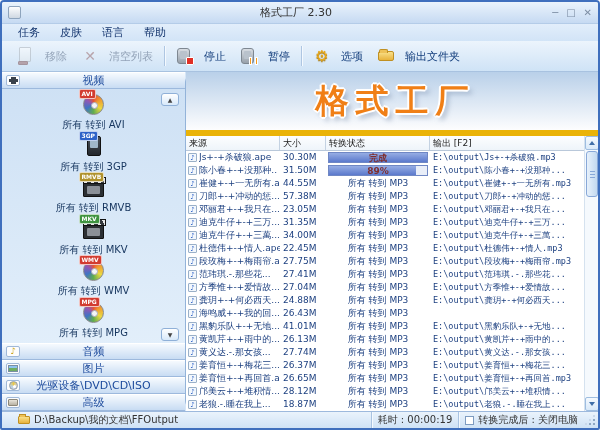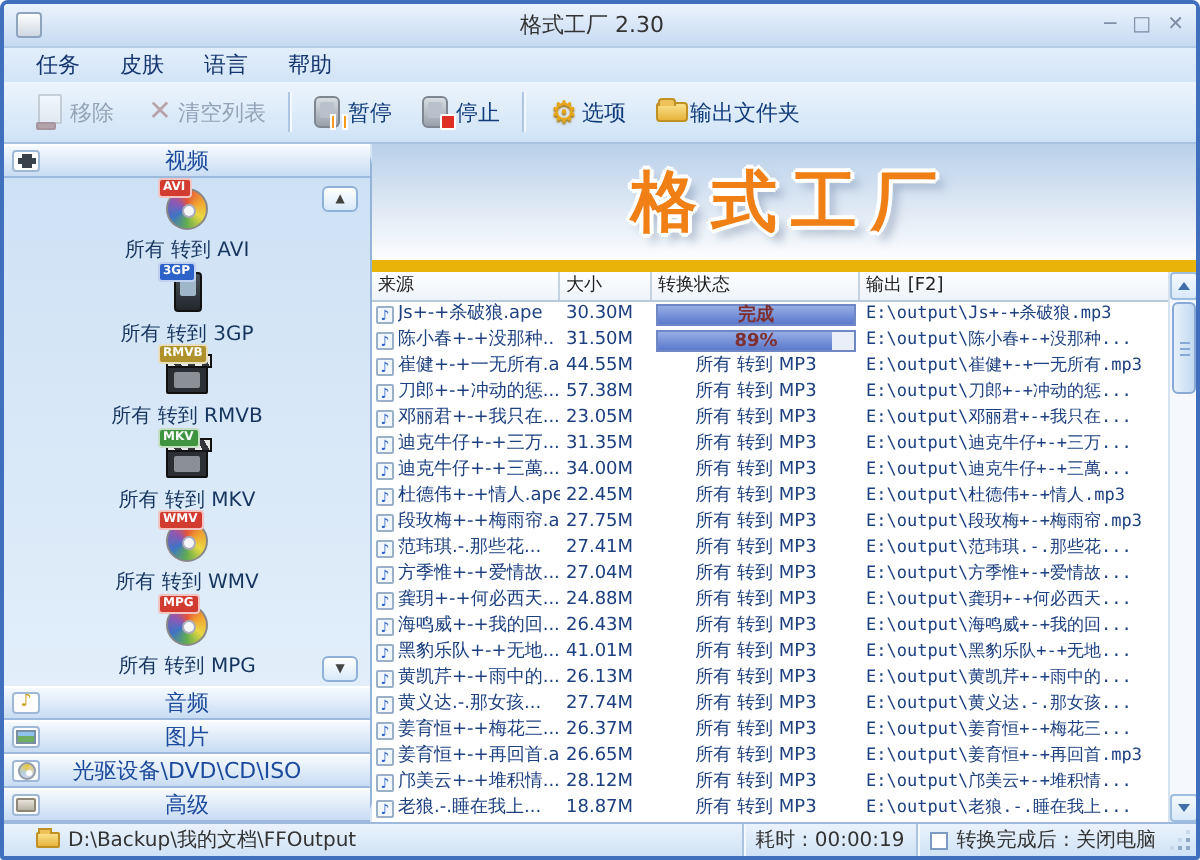--- a/index.html
+++ b/index.html
@@ -13,21 +13,21 @@
   .title{color:#333;}
   .wbtns{margin-left:auto;display:flex;gap:8px;z-index:2;}
   .wbtn{font-size:10px;color:#7d8ea4;font-weight:bold;line-height:14px;cursor:default;}
 
   
   .menubar{height:17px;flex:0 0 17px;background:linear-gradient(#e2eefb,#d2e4f7);display:flex;align-items:center;padding-left:6px;}
   .menuitem{font-size:11px;color:#14356e;padding:8px 10px;line-height:17px;}
 
   
   .toolbar{height:31px;flex:0 0 31px;background:linear-gradient(#ecf4fc,#cfe3f6);display:flex;align-items:center;padding-left:8px;border-bottom:1px solid #a8c2e0;}
-  .tbtn{display:flex;align-items:center;gap:0;padding:2px 7px;font-size:11px;color:#123d7c;border-radius:3px;}
+  .tbtn{display:flex;align-items:center;gap:10px;padding:2px 7px;font-size:11px;color:#123d7c;border-radius:3px;}
   .tbtn.disabled{color:#93a3b8;}
   .tbtn.disabled .ticon{opacity:.45;filter:grayscale(60%);}
   .tsep{width:1px;height:20px;background:#aec6e2;margin:0 4px;box-shadow:1px 0 0 #f4f9fe;}
   .ticon{width:18px;height:18px;position:relative;display:inline-block;}
   .ic-page{position:absolute;left:2px;top:0;width:12px;height:15px;background:linear-gradient(#ffffff,#e7ebef);border:1px solid #9aa8b6;border-radius:1px;}
   .ic-minus{position:absolute;left:1px;bottom:0;width:10px;height:4px;background:#d23c3c;border:1px solid #a22;border-radius:1px;}
   .ic-x{font-size:14px;font-weight:bold;color:#d03a3a;line-height:18px;text-align:center;width:18px;display:inline-block;}
   .ic-dev{position:absolute;left:1px;top:1px;width:13px;height:16px;background:linear-gradient(#d8dde3,#98a1ab);border:1px solid #7e8791;border-radius:3px;}
   .ic-dev:after{content:"";position:absolute;left:2px;top:2px;width:7px;height:8px;background:#b9c2cc;border-radius:1px;}
   .ic-stopsq{position:absolute;right:0;bottom:0;width:8px;height:8px;background:#e03026;border:1px solid #fff;border-radius:1px;}
@@ -148,33 +148,33 @@
       <span>移除</span>
     </span>
     <span class="tbtn disabled">
       <span class="ticon"><span class="ic-x">✕</span></span>
       <span>清空列表</span>
     </span>
     <span class="tsep"></span>
     <span class="tbtn">
       <span class="ticon">
           <i class="ic-dev"></i>
+          <i class="ic-stopsq"></i>
+        </span>
+      <span>停止</span>
+    </span>
+    <span class="tbtn">
+      <span class="ticon">
+          <i class="ic-dev"></i>
           <span class="ic-pausebars">
             <i></i>
             <i></i>
           </span>
         </span>
       <span>暂停</span>
-    </span>
-    <span class="tbtn">
-      <span class="ticon">
-          <i class="ic-dev"></i>
-          <i class="ic-stopsq"></i>
-        </span>
-      <span>停止</span>
     </span>
     <span class="tsep"></span>
     <span class="tbtn">
       <span class="ticon"><span class="ic-gear">⚙</span></span>
       <span>选项</span>
     </span>
     <span class="tbtn">
       <span class="ticon">
           <i class="ic-folder"></i>
         </span>
@@ -393,21 +393,20 @@
               <div class="td c-status stext">所有 转到 MP3</div>
               <div class="td c-out">E:\output\龚玥+-+何必西天...</div>
             </div>
             <div class="trow">
               <div class="td c-src">
                 <span class="note-ic">♪</span>
                 <span class="srctext">海鸣威+-+我的回...</span>
               </div>
               <div class="td c-size">26.43M</div>
               <div class="td c-status stext">所有 转到 MP3</div>
-              <div class="td c-out">E:\output\海鸣威+-+我的回...</div>
             </div>
             <div class="trow">
               <div class="td c-src">
                 <span class="note-ic">♪</span>
                 <span class="srctext">黑豹乐队+-+无地...</span>
               </div>
               <div class="td c-size">41.01M</div>
               <div class="td c-status stext">所有 转到 MP3</div>
               <div class="td c-out">E:\output\黑豹乐队+-+无地...</div>
             </div>

